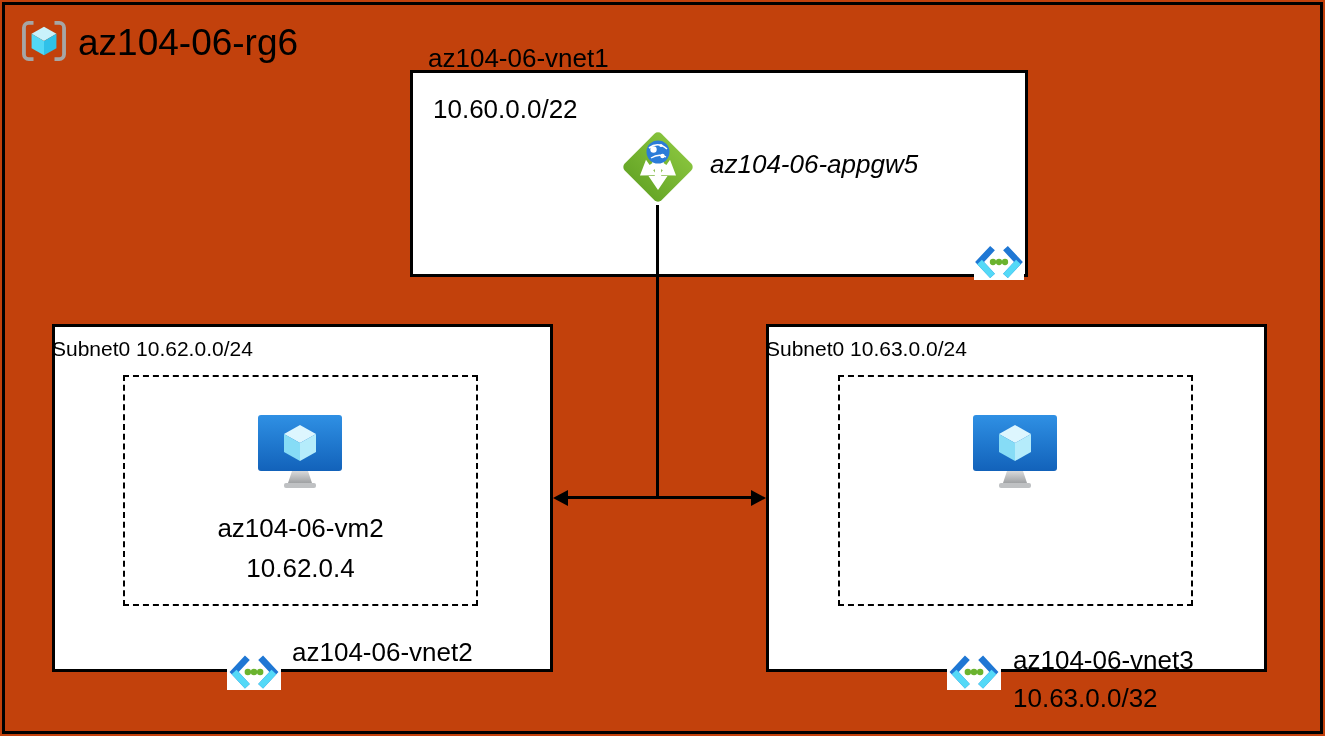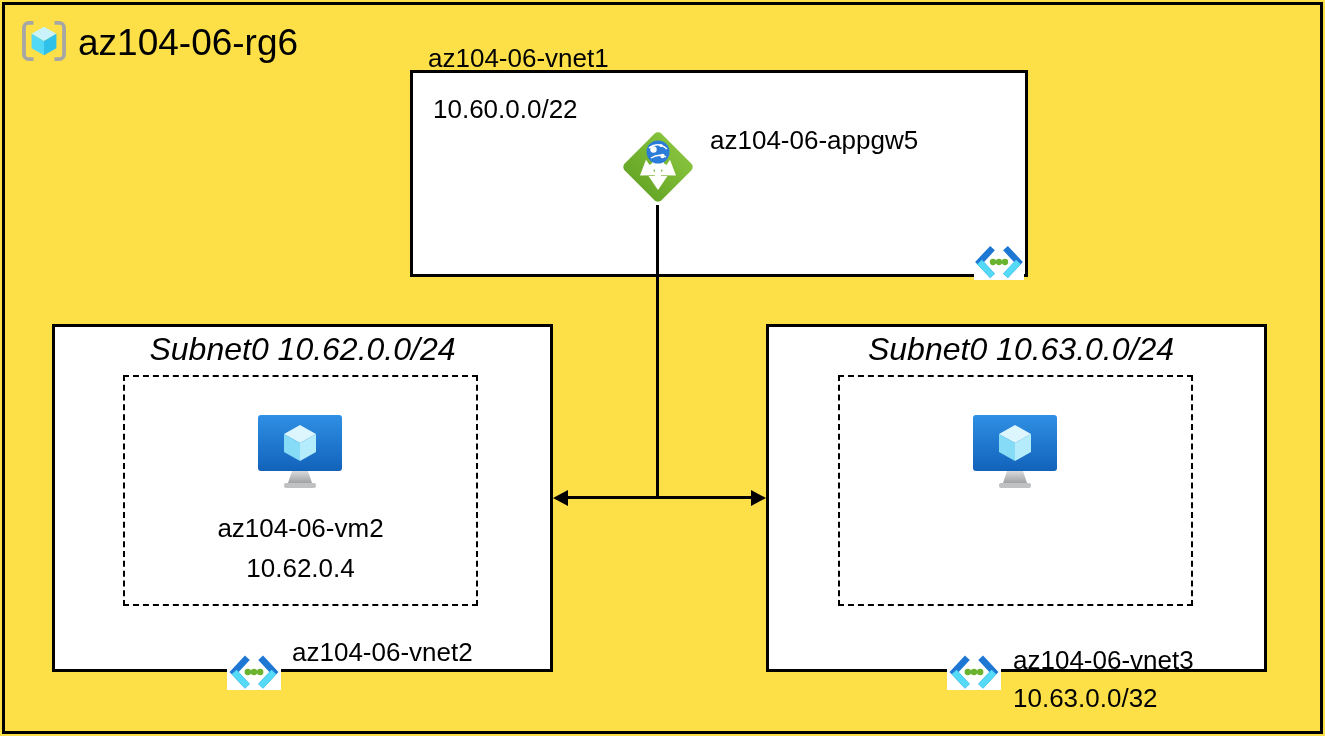--- a/index.html
+++ b/index.html
@@ -1,29 +1,29 @@
 <!DOCTYPE html>
 <html><head>
 <meta charset="utf-8">
 <style>
   html,body{margin:0;padding:0;background:#fff;}
   .canvas{
-    position:relative;width:1325px;height:736px;background:#fde047;
+    position:relative;width:1325px;height:736px;background:#c2410c;
     font-family:"Liberation Sans", sans-serif;color:#000;overflow:hidden;
   }
   .abs{position:absolute;}
   .outer-frame{inset:2px;border:3px solid #000;}
   .box{border:3px solid #000;background:#fff;box-sizing:border-box;}
   .dashed-box{border:2px dashed #000;background:#fff;box-sizing:border-box;}
   .txt{font-size:26px;line-height:34px;white-space:nowrap;margin-top:8px;}
   .rg-label{left:78px;top:20px;font-size:37px;line-height:46px;white-space:nowrap;}
   .vnet1-title{left:428px;top:33px;}
   .vnet1-cidr{left:433px;top:84px;}
-  .appgw-labels{left:710px;top:120px;line-height:40px;font-size:26px;}
-  .subnet-title{text-align:center;font-size:32px;line-height:36px;font-style:italic;}
+  .appgw-labels{left:710px;top:144px;line-height:40px;font-size:26px;font-style:italic;}
+  .subnet-title{font-size:21px;line-height:36px;}
   .vm-labels{text-align:center;font-size:26px;line-height:40px;}
   .vnet-labels{font-size:26px;line-height:38px;white-space:nowrap;}
   .hline{background:#000;height:3px;}
   .vline{background:#000;width:3px;}
   .arrowhead{width:0;height:0;border-top:8px solid transparent;border-bottom:8px solid transparent;}
   .arrowhead.left{border-right:15px solid #000;}
   .arrowhead.right{border-left:15px solid #000;}
   .icon-bg{background:#fff;}
 </style>
 </head>

